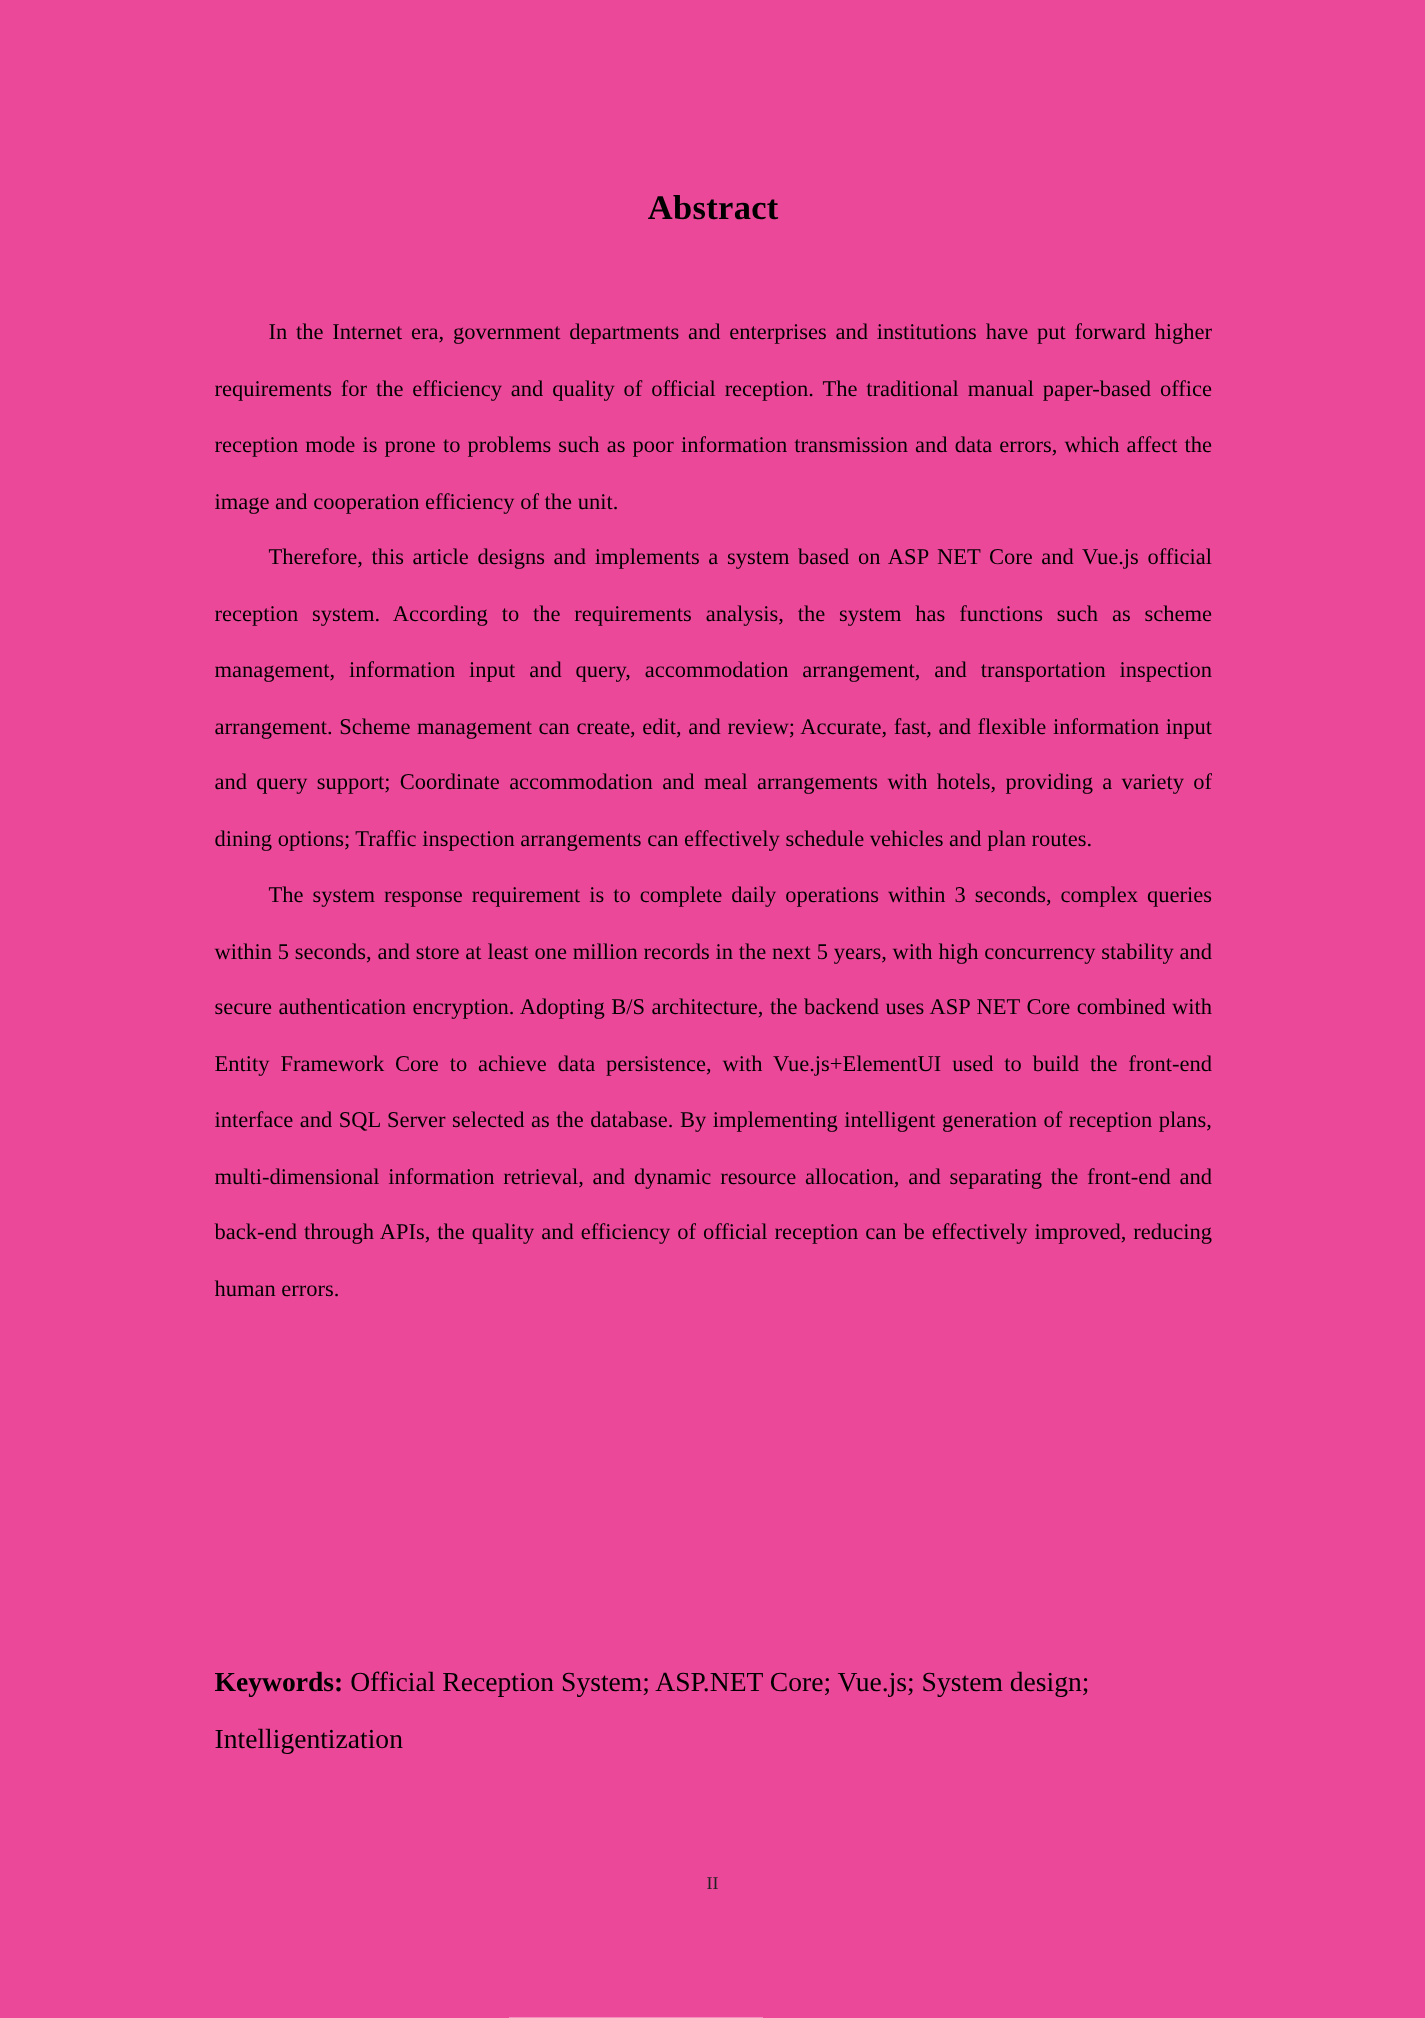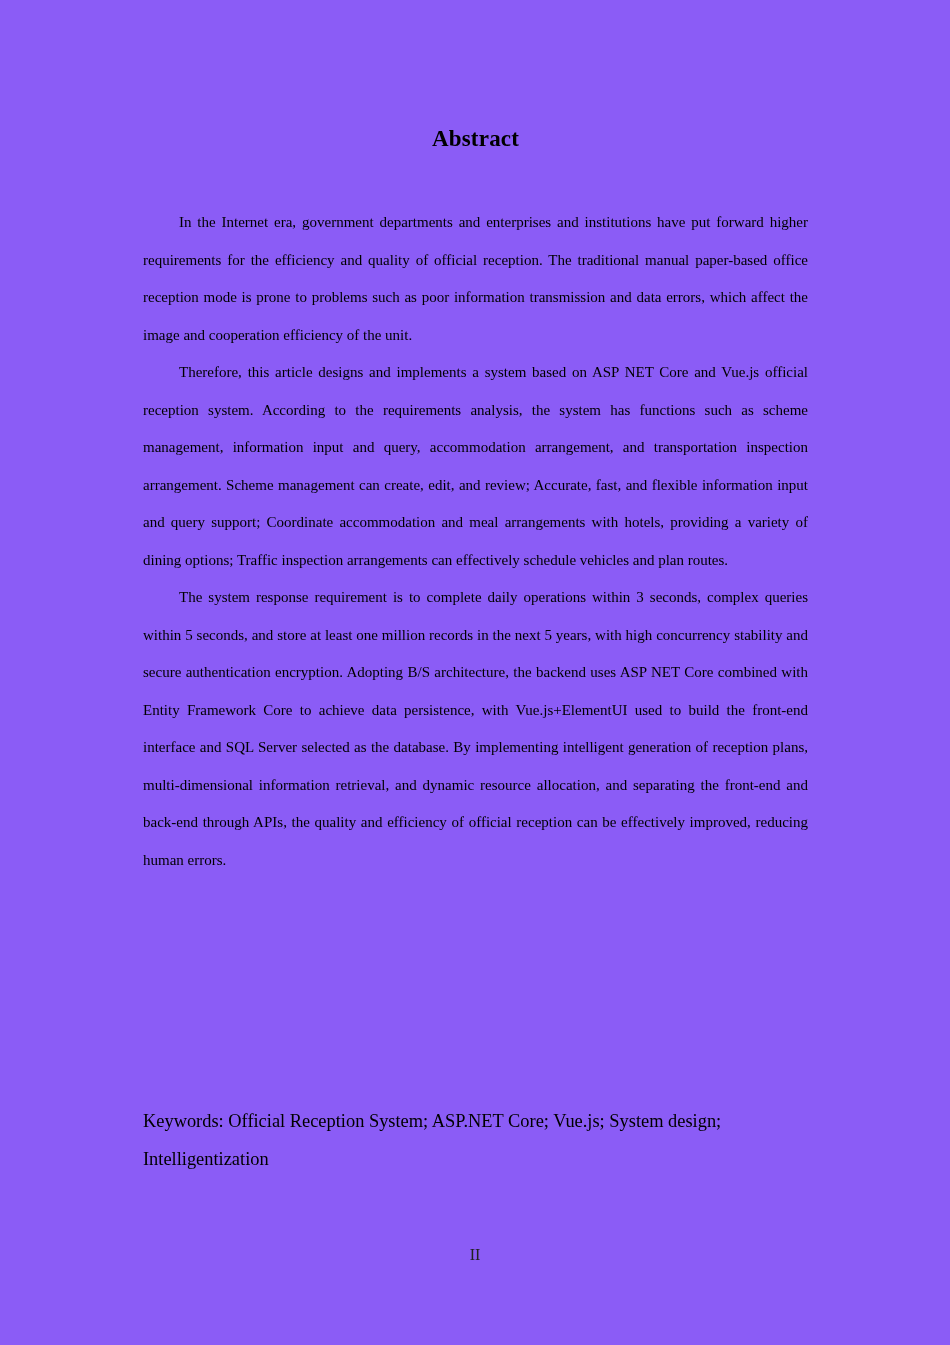--- a/index.html
+++ b/index.html
@@ -15,21 +15,21 @@
     font-family: "Liberation Serif", "DejaVu Serif", serif;
     color: #000000;
     overflow: hidden;
   }
   .page {
     position: absolute;
     left: 0;
     top: 0;
     width: 950px;
     height: 1345px;
-    background: #8b5cf6;
+    background: #ec4899;
   }
   .content {
     position: absolute;
     left: 143px;
     top: 0;
     width: 665px;
   }
   .doc-title {
     margin: 0;
     padding: 0;
@@ -70,29 +70,29 @@
   }
   p.keywords {
     margin: 0;
     padding: 0;
     font-size: 18.4px;
     line-height: 37.5px;
     text-align: left;
     text-indent: 0;
   }
   .kw-label {
-    font-weight: normal;
+    font-weight: bold;
   }
   .page-number {
     position: absolute;
     left: 0;
     top: 1245px;
     width: 950px;
     text-align: center;
-    font-size: 16px;
+    font-size: 12px;
     line-height: 20px;
     color: #222222;
     font-family: "Liberation Serif", "DejaVu Serif", serif;
   }
   
   p.para::after {
     content: "";
     display: inline-block;
     width: 100%;
   }

